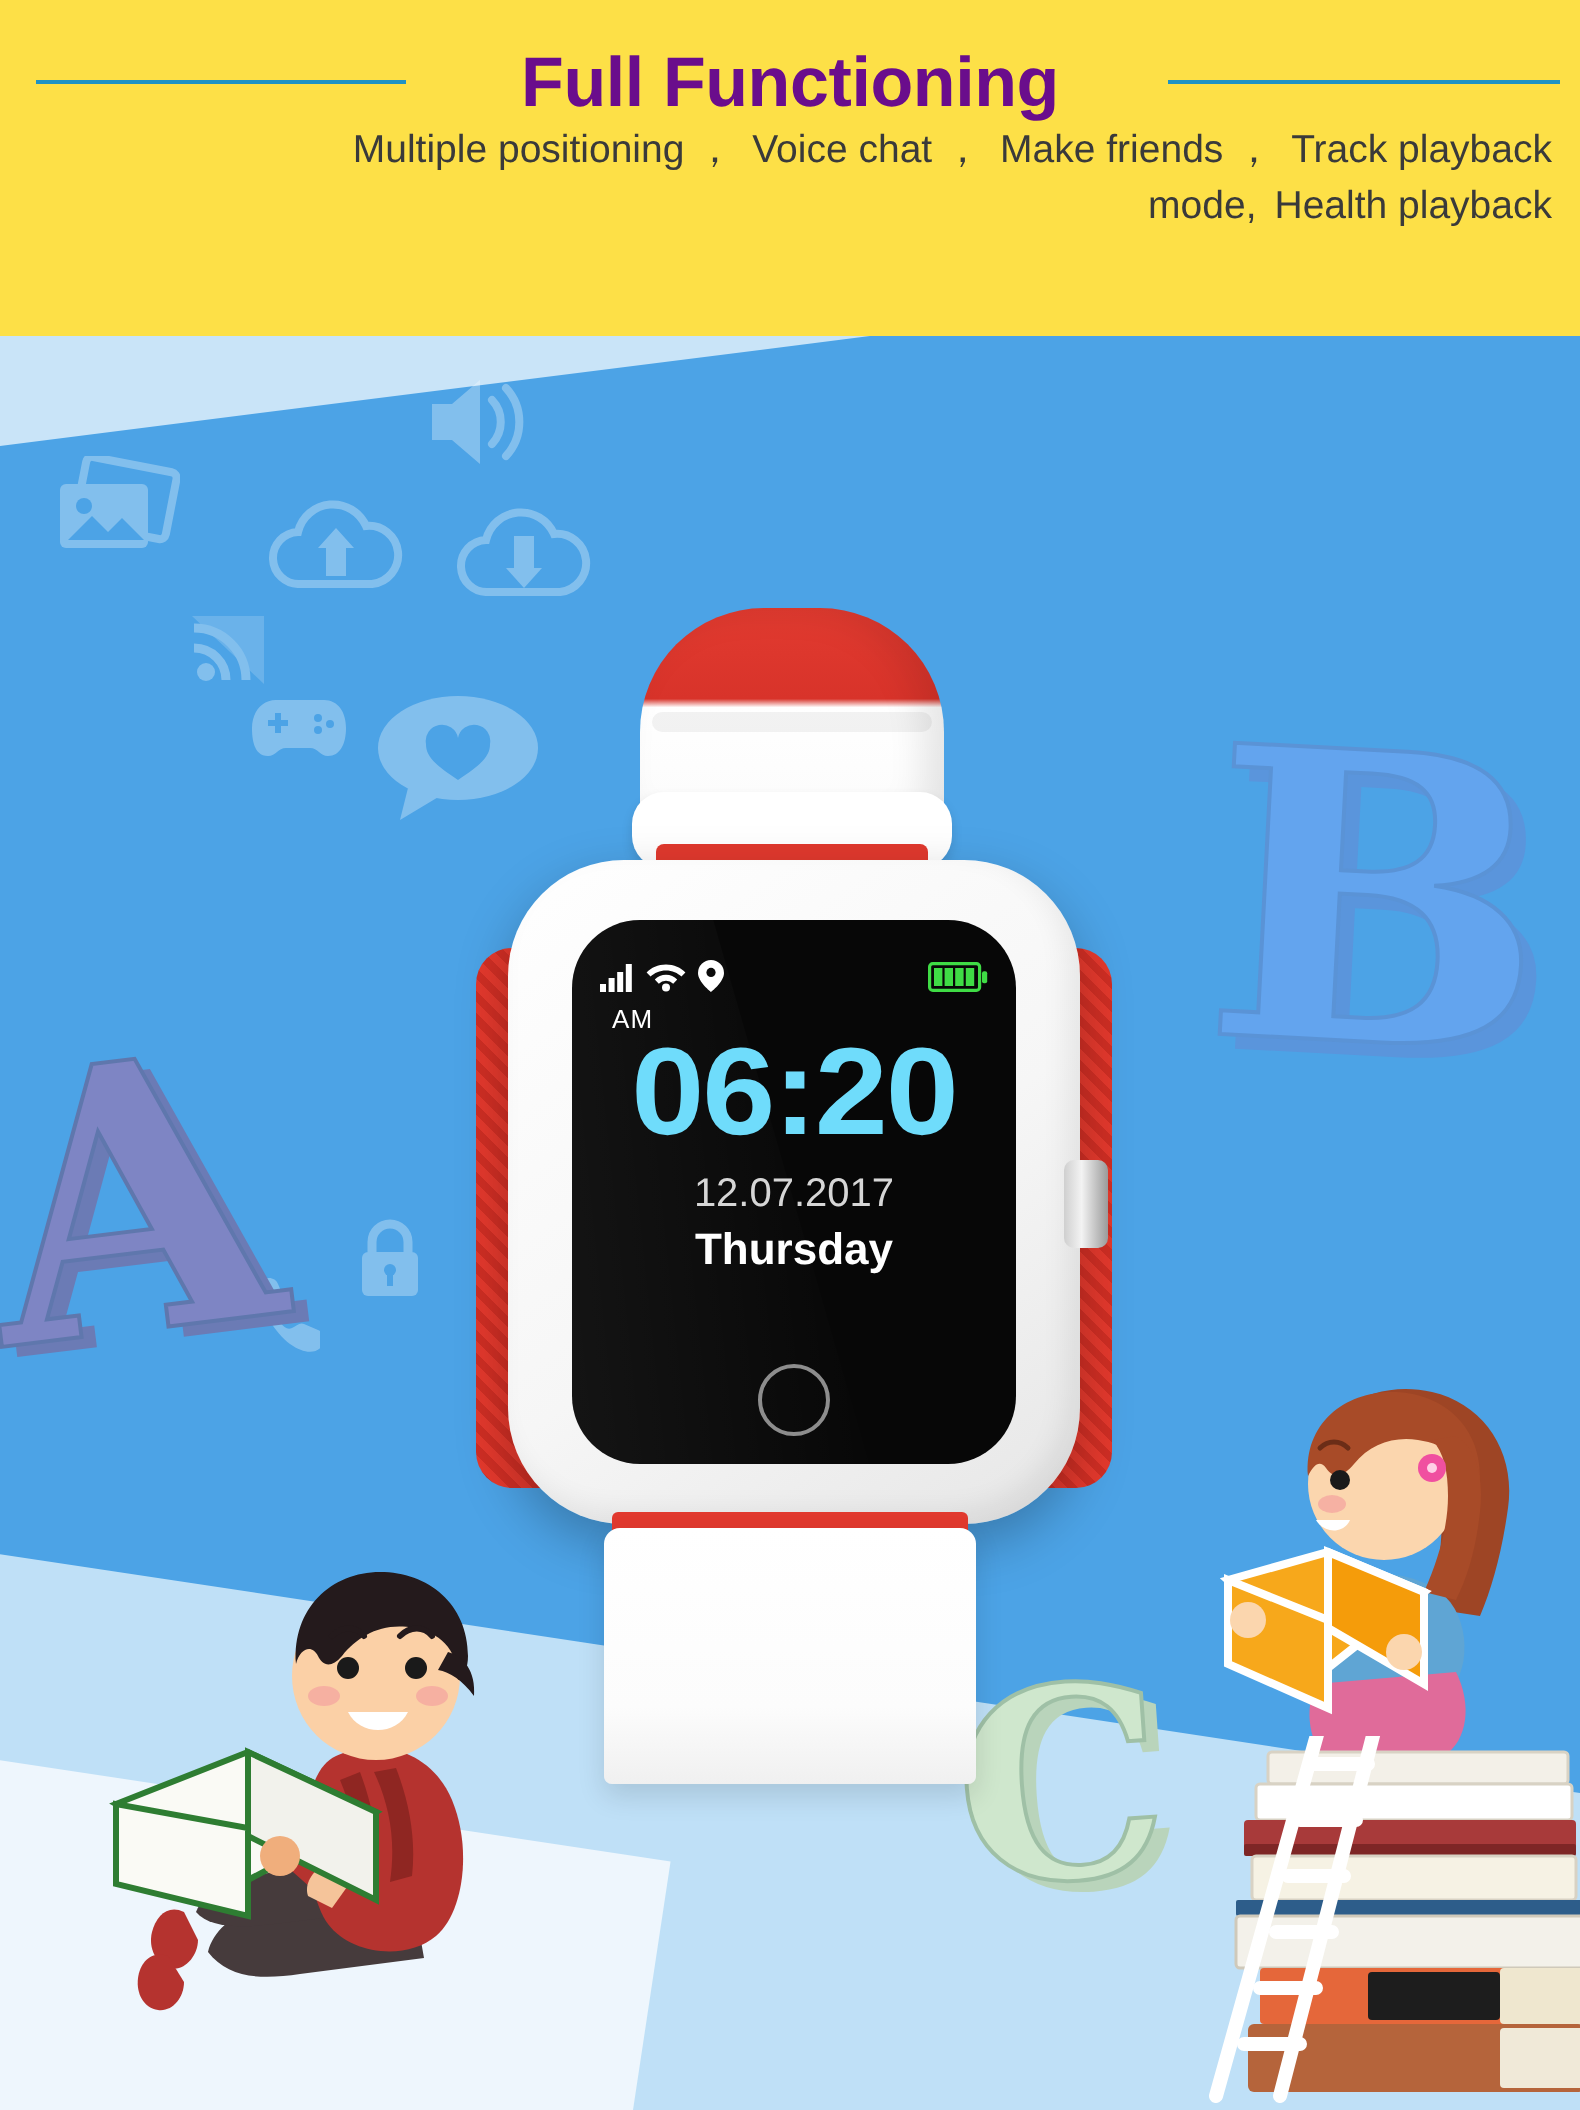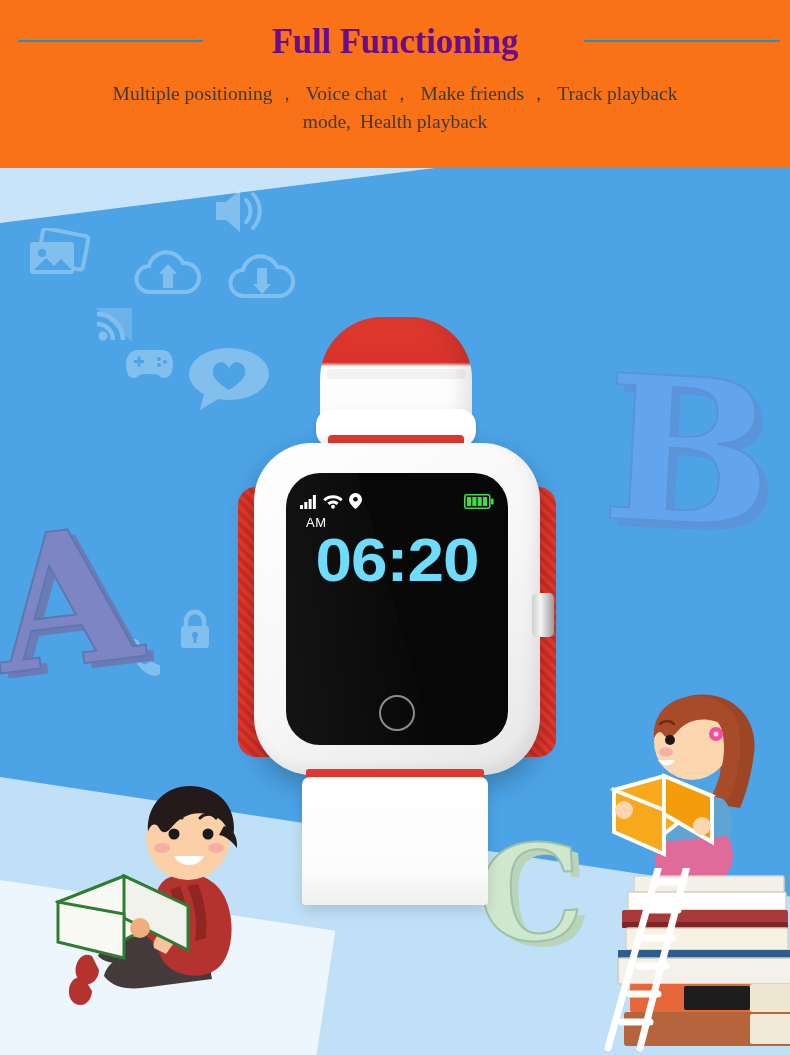--- a/index.html
+++ b/index.html
@@ -9,37 +9,36 @@
     overflow: hidden;
     font-family: "Liberation Sans", sans-serif;
     background: #ffffff;
   }
   .page { position: relative; width: 790px; height: 1055px; overflow: hidden; }
 
   
   .header {
     position: absolute; left: 0; top: 0;
     width: 790px; height: 168px;
-    background: #f97316;
-    font-family: Liberation Serif, serif;
+    background: #fde047;
   }
   .title-row {
     position: relative;
     height: 62px;
     display: flex; align-items: center; justify-content: center;
   }
   .rule { position: absolute; height: 2px; background: #1f93c4; top: 40px; }
   .rule-left  { left: 18px;  width: 185px; }
   .rule-right { right: 10px; width: 196px; }
   .main-title {
     font-size: 35px; font-weight: bold; color: #6a0d8c;
     letter-spacing: -0.2px; line-height: 1; margin-top: 20px;
   }
   .subtitle-block {
-    margin-top: 18px; text-align: center;
+    margin-top: 0; text-align: right;
     color: #3a3a3a; font-size: 19.5px; line-height: 1.42;
     padding: 0 14px;
   }
   .subtitle-line { white-space: nowrap; }
   .sub-gap { display: inline-block; width: 9px; }
 
   
   .hero {
     position: absolute; left: 0; top: 168px;
     width: 790px; height: 887px;
@@ -105,21 +104,21 @@
   }
   .letter-C .letter-glyph {
     font-size: 132px;
     color: #cfe7cd;
     -webkit-text-stroke: 2px #9fc0a6;
     text-shadow: 7px 6px 0 #b9d4bb;
     font-family: "DejaVu Serif", serif;
   }
 
   
-  .watch { position: absolute; left: 232px; top: 149px; width: 330px; height: 590px; }
+  .watch { position: absolute; left: 232px; top: 136px; width: 330px; height: 590px; }
 
   .strap-top-loop {
     position: absolute; left: 88px; top: 0;
     width: 152px; height: 108px;
     background: linear-gradient(180deg, #e23b30 0%, #d8332a 42%, #ffffff 46%, #fbfbfb 100%);
     border-radius: 62px 62px 10px 10px;
     box-shadow: inset -10px 0 18px rgba(0,0,0,0.10);
   }
   .strap-top-loop::after {
     content: ""; position: absolute; left: 6px; top: 52px;
@@ -359,20 +358,22 @@
                 <rect x="3" y="3" width="4.2" height="9" fill="#3fdc45"></rect>
                 <rect x="8.3" y="3" width="4.2" height="9" fill="#3fdc45"></rect>
                 <rect x="13.6" y="3" width="4.2" height="9" fill="#3fdc45"></rect>
                 <rect x="18.9" y="3" width="4.2" height="9" fill="#3fdc45"></rect>
               </svg>
             </div>
           </div>
 
           <div class="am-label">AM</div>
           <div class="time">06:20</div>
+          <div class="date">12.07.2017</div>
+          <div class="weekday">Thursday</div>
           <div class="home-btn"></div>
         </div>
       </div>
 
       <div class="strap-lower-red"></div>
       <div class="strap-lower"></div>
     </div>
 
     <svg class="kid" style="left:48px; top:612px;" width="240" height="260" viewBox="0 0 240 260">
 

